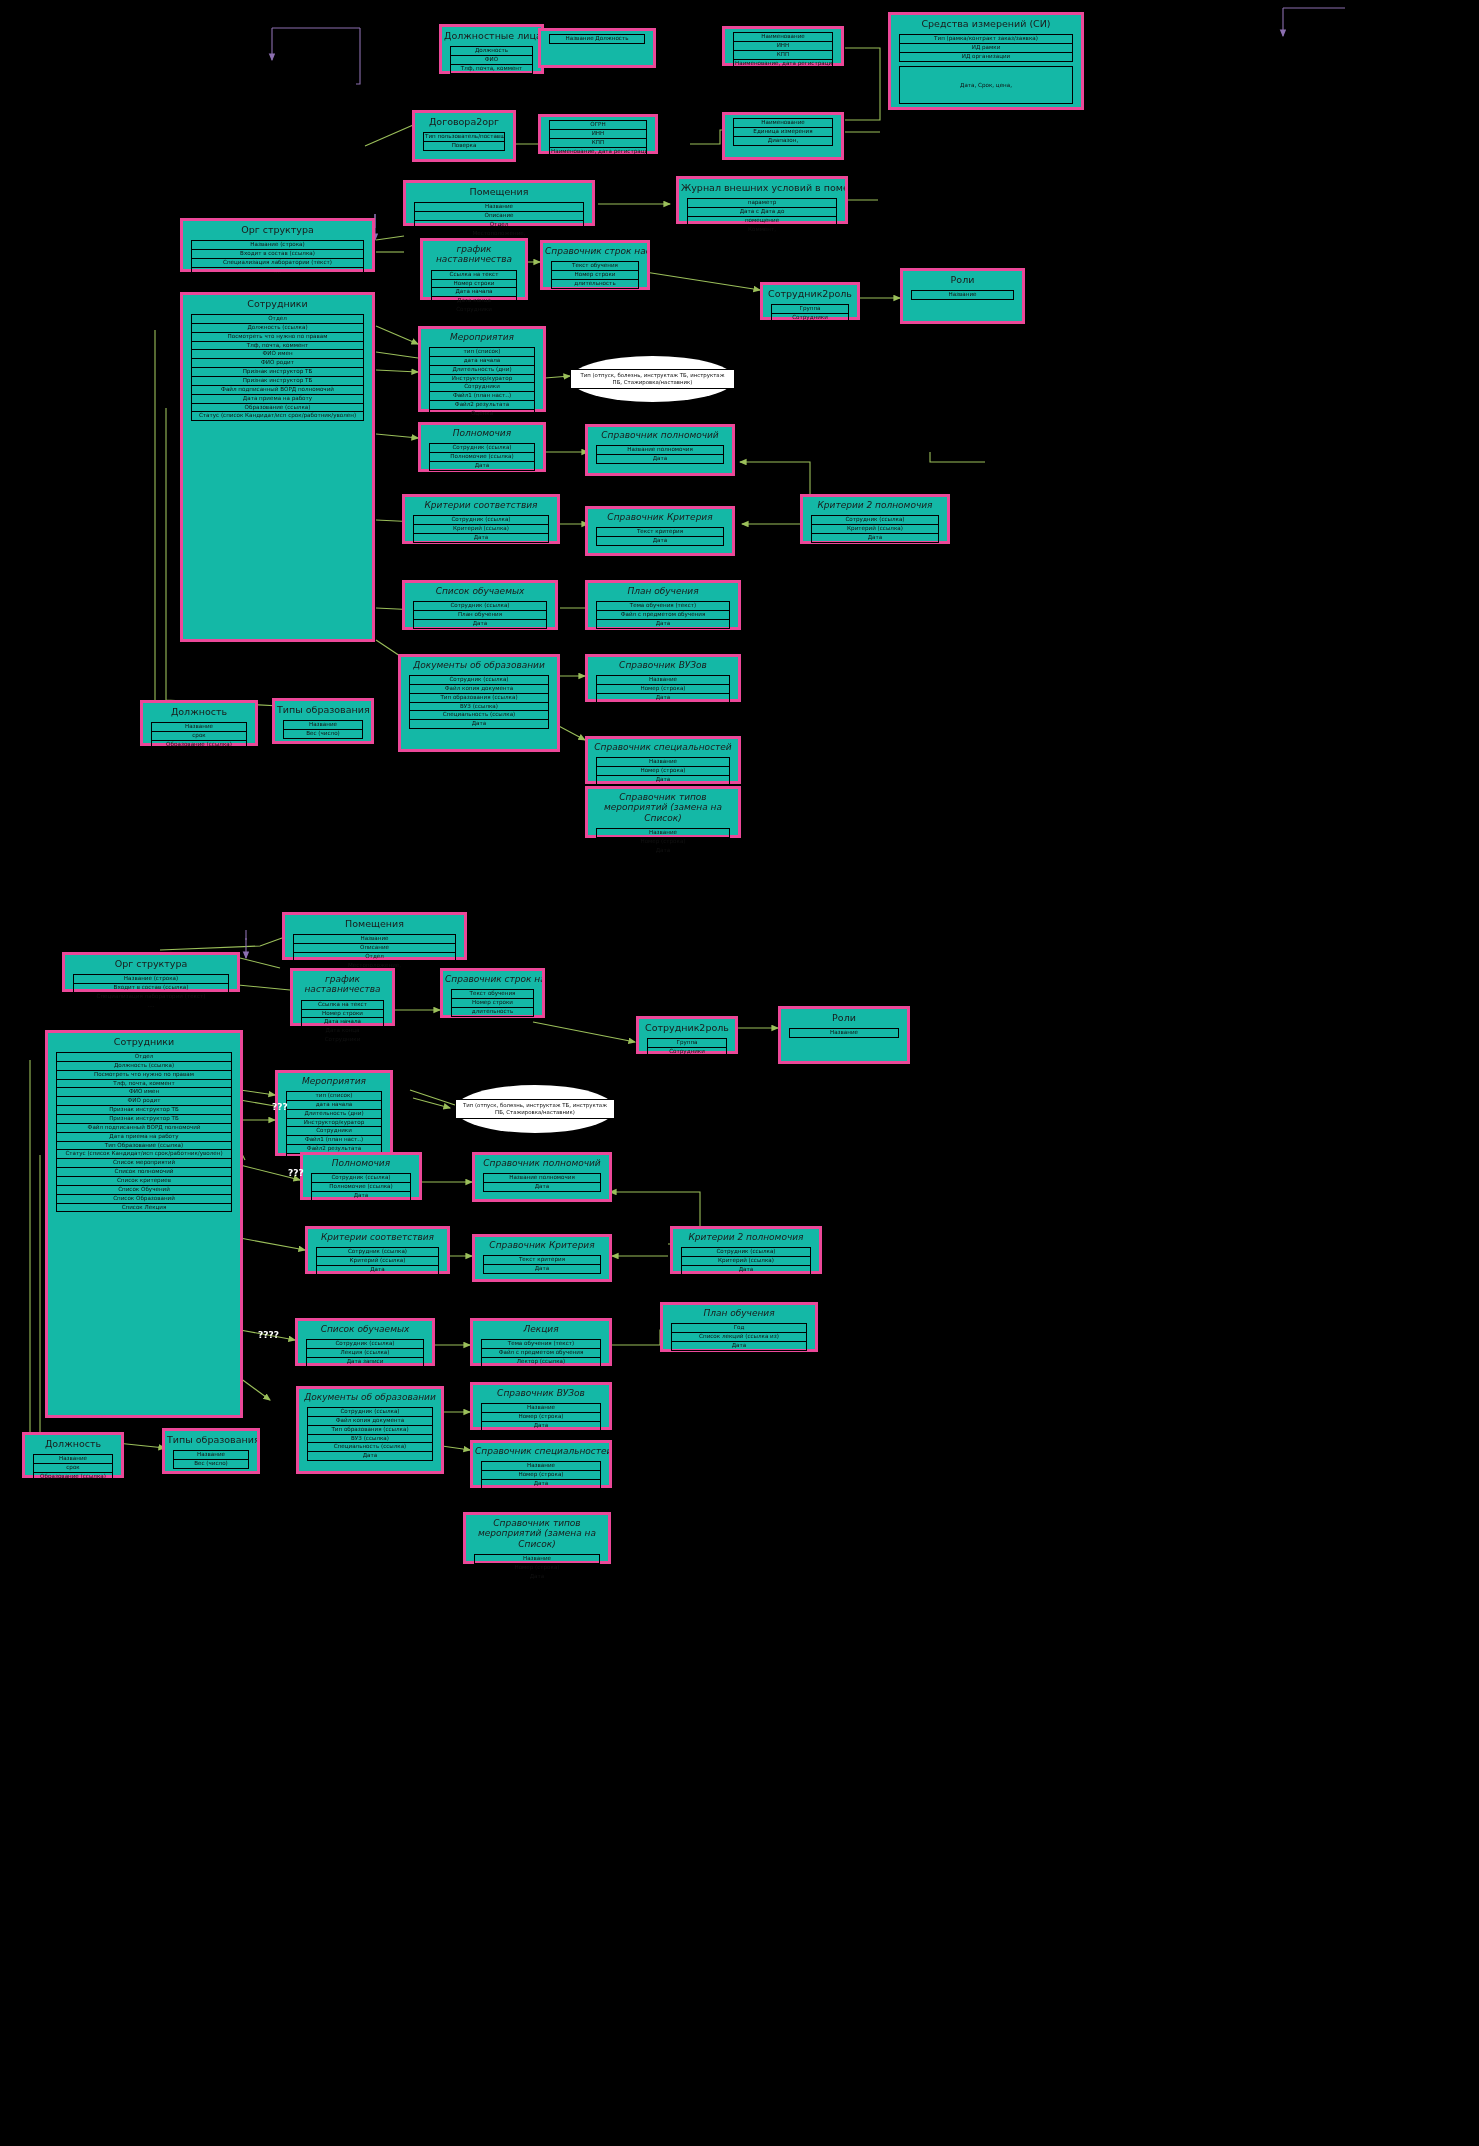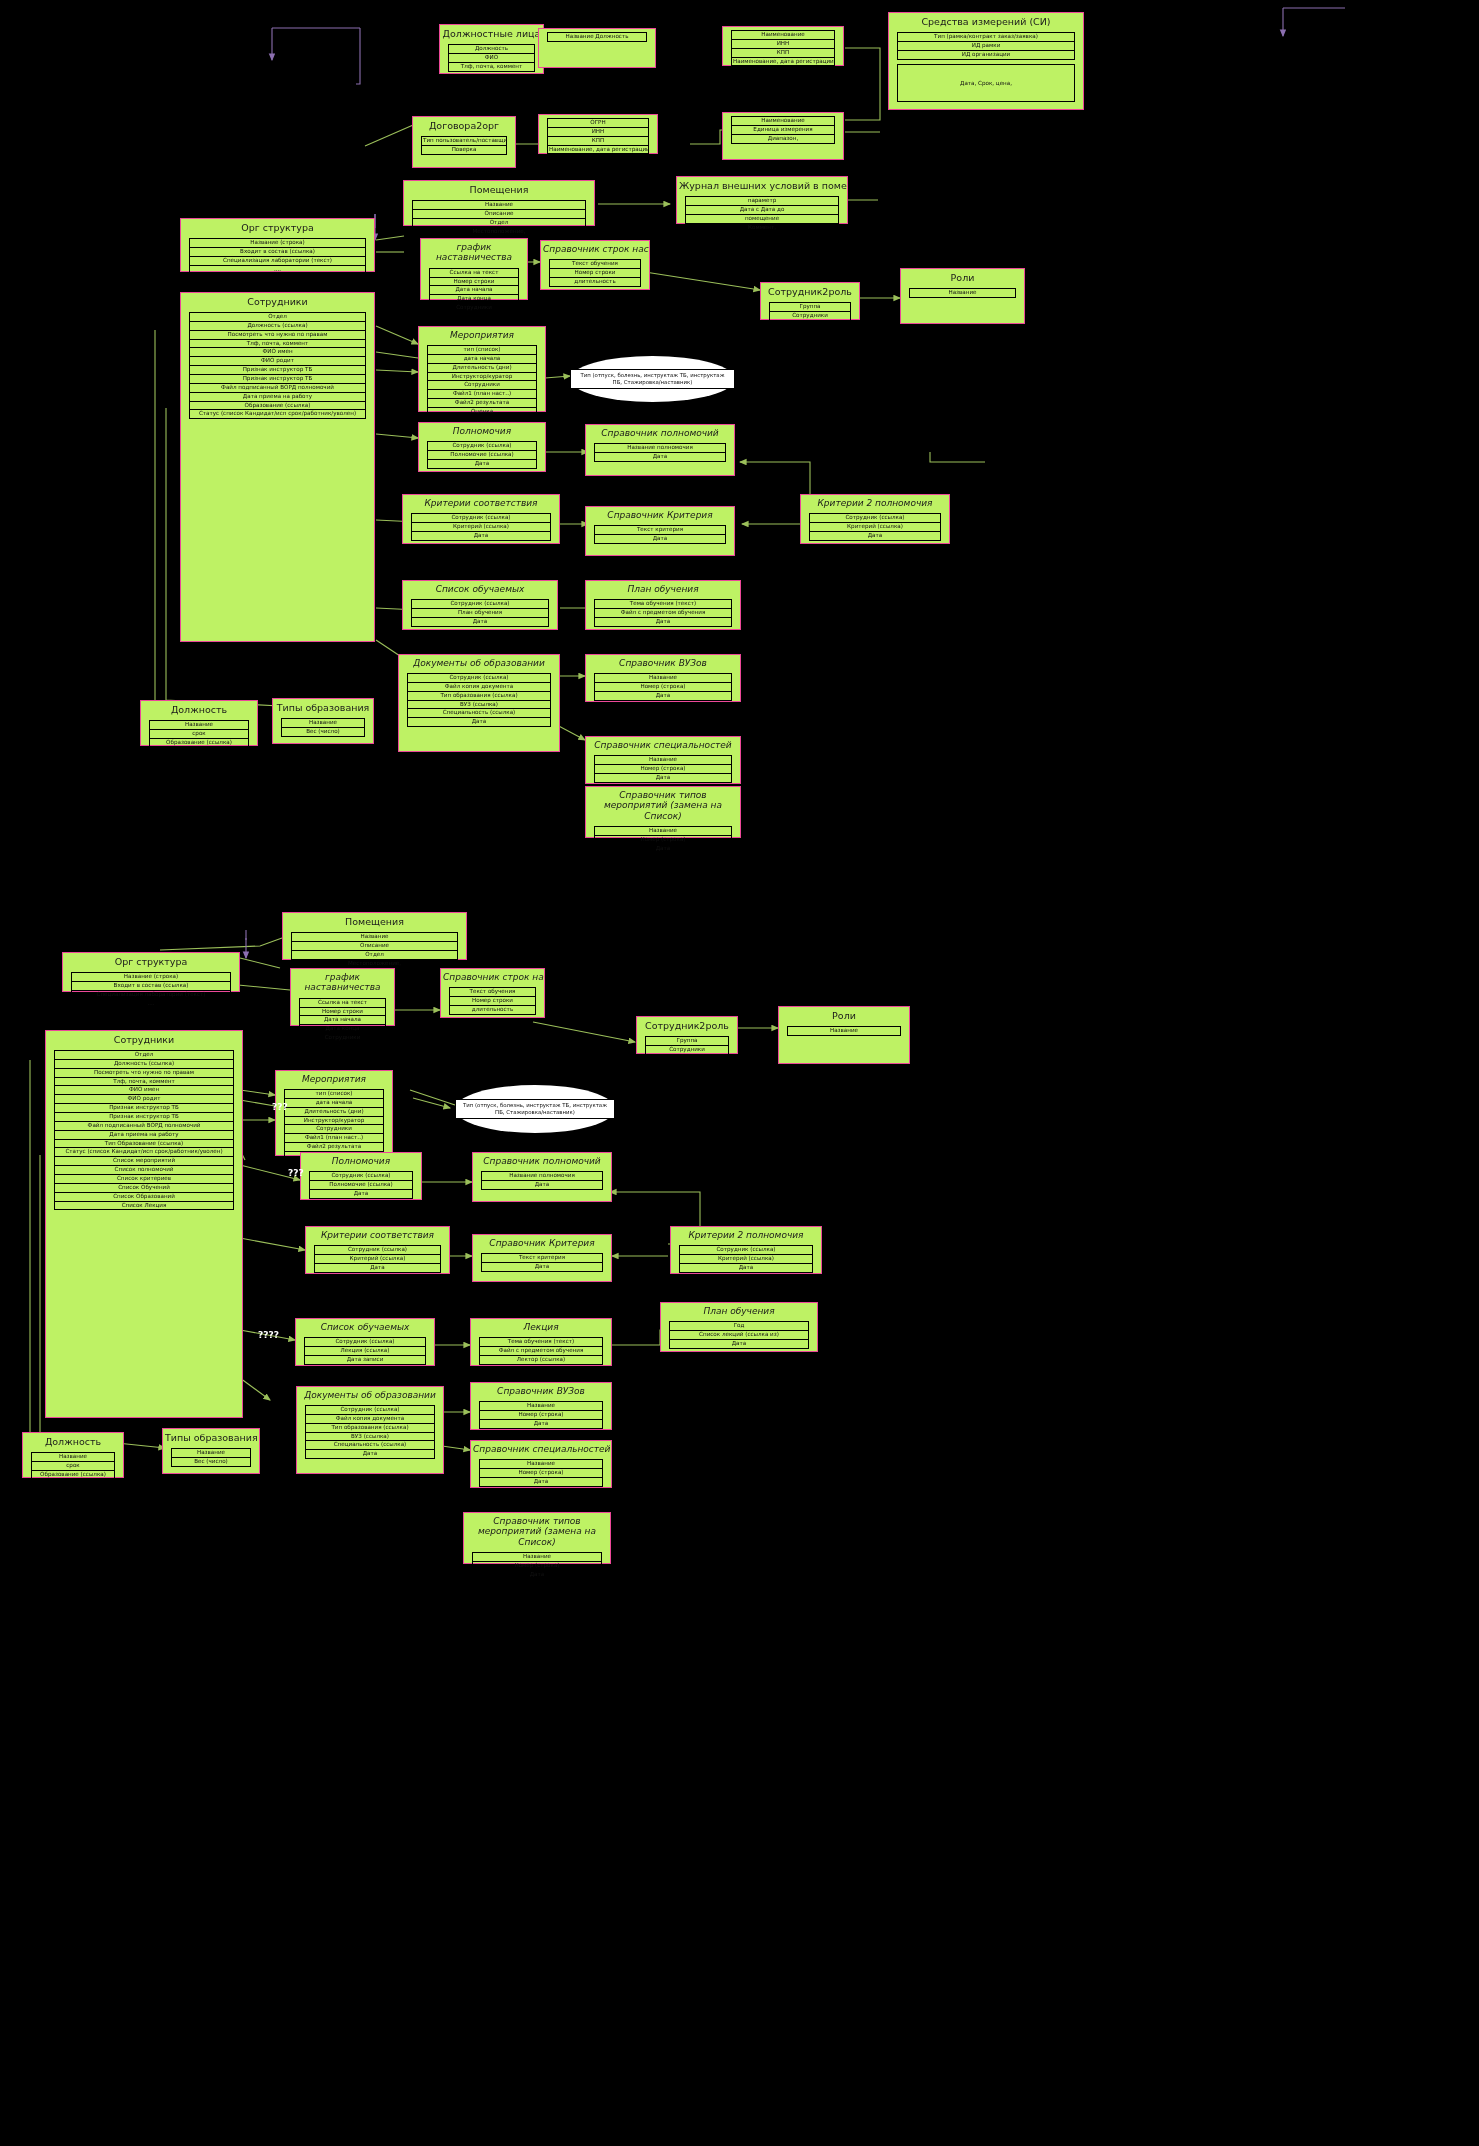--- a/index.html
+++ b/index.html
@@ -1,20 +1,20 @@
 <!DOCTYPE html>
 <html><head>
 <meta charset="utf-8">
 <style>
   html,body{margin:0;padding:0;background:#000;}
   body{width:1479px;height:2146px;position:relative;font-family:"DejaVu Sans","Liberation Sans",sans-serif;overflow:hidden;}
   #canvas{position:absolute;inset:0;width:1479px;height:2146px;}
   svg.links{position:absolute;left:0;top:0;width:1479px;height:2146px;pointer-events:none;}
 
-  .ent{position:absolute;background:#bef264;border:1px solid #ec4899;box-sizing:border-box;}
+  .ent{position:absolute;background:#14b8a6;border:3px solid #ec4899;box-sizing:border-box;}
   .ent .shadow-l{position:absolute;left:-7px;top:3px;width:5px;bottom:-3px;background:#fff;border:1px solid #000;box-sizing:border-box;z-index:-1;}
   .title{text-align:center;color:#1a1a1a;padding:3px 2px 2px;white-space:nowrap;overflow:hidden;}
   .title.reg{font-size:9.5px;}
   .title.ital{font-style:italic;font-weight:normal;font-size:9px;}
   .fields{margin:3px 8px 4px;}
   .f{border:1px solid #000;border-bottom:none;font-size:5.6px;text-align:center;color:#111;padding:1px 1px;white-space:nowrap;overflow:hidden;line-height:1.05;}
   .f:last-child{border-bottom:1px solid #000;}
   .blk{border:1px solid #000;font-size:5.6px;text-align:center;color:#111;display:flex;align-items:center;justify-content:center;}
   .ellipse{position:absolute;background:#fff;border-radius:50%;display:flex;align-items:center;justify-content:center;}
   .ellipse .inner{border:1px solid #000;font-size:5.4px;text-align:center;color:#111;padding:2px 4px;line-height:1.35;background:#fff;}
@@ -131,21 +131,21 @@
     <div class="ent" style="left: 888px; top: 12px; width: 196px; height: 98px;">
       <div class="shadow-l"></div>
       <div class="title reg">Средства измерений (СИ)</div>
       <div class="fields">
         <div class="f">Тип (рамка/контракт заказ/заявка)</div>
         <div class="f">ИД рамки</div>
         <div class="f">ИД организации</div>
       </div>
       <div class="blk" style="margin: 4px 8px 6px; height: 36px;">Дата, Срок, цена,</div>
     </div>
-    <div class="ent" style="left: 412px; top: 116px; width: 104px; height: 52px;">
+    <div class="ent" style="left: 412px; top: 110px; width: 104px; height: 52px;">
       <div class="shadow-l"></div>
       <div class="title reg">Договора2орг</div>
       <div class="fields">
         <div class="f">Тип пользователь/поставщик,</div>
         <div class="f">Поверка</div>
       </div>
     </div>
     <div class="ent" style="left: 538px; top: 114px; width: 120px; height: 40px;">
       <div class="fields">
         <div class="f">ОГРН</div>

